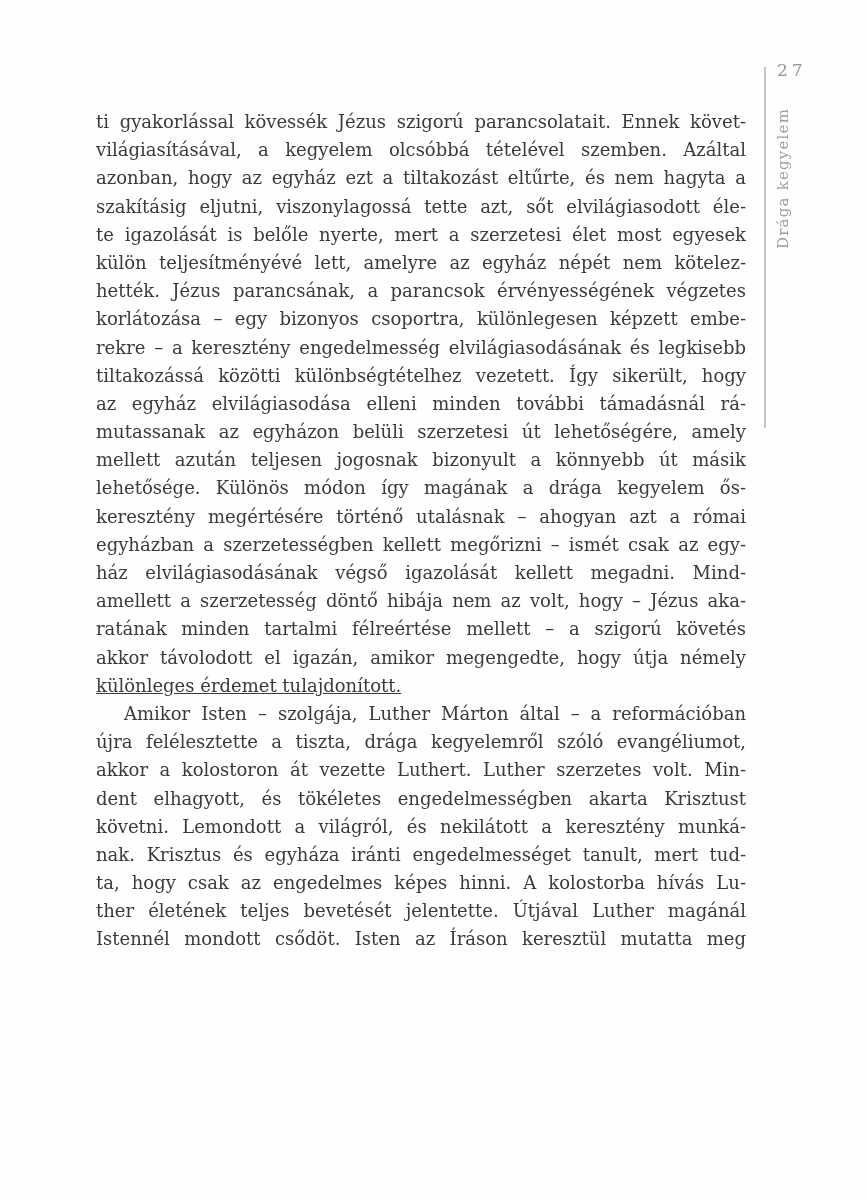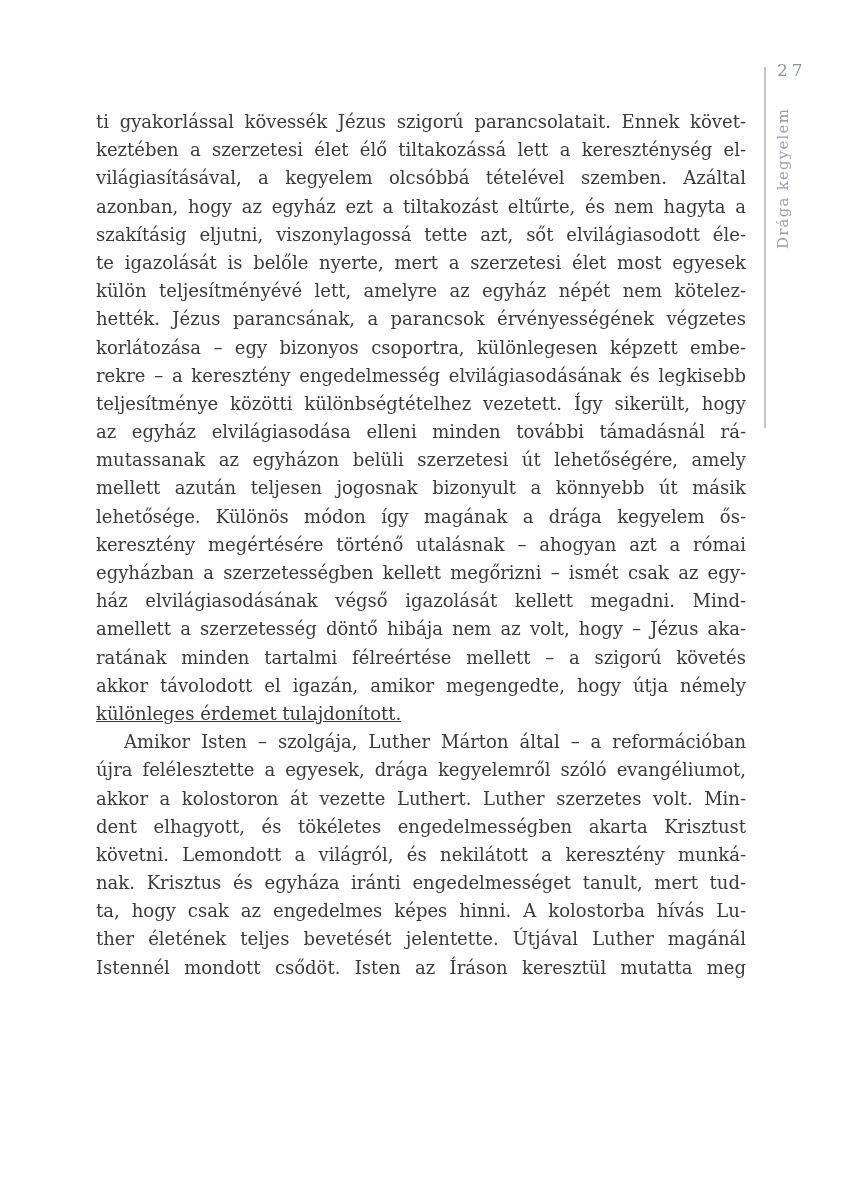--- a/index.html
+++ b/index.html
@@ -77,43 +77,42 @@
 <body>
 
 <div class="page">
   <div class="pagenum">27</div>
   <div class="margin-rule"></div>
   <div class="margin-label-anchor">
     <span class="margin-label">Drága kegyelem</span>
   </div>
   <div class="text-block" id="text-block">
       <div class="line">ti gyakorlással kövessék Jézus szigorú parancsolatait. Ennek követ-</div>
-      <div class="line">keztében a szerzetesi élet élő tiltakozássá lett a kereszténység el-</div>
       <div class="line">világiasításával, a kegyelem olcsóbbá tételével szemben. Azáltal</div>
       <div class="line">azonban, hogy az egyház ezt a tiltakozást eltűrte, és nem hagyta a</div>
       <div class="line">szakításig eljutni, viszonylagossá tette azt, sőt elvilágiasodott éle-</div>
       <div class="line">te igazolását is belőle nyerte, mert a szerzetesi élet most egyesek</div>
       <div class="line">külön teljesítményévé lett, amelyre az egyház népét nem kötelez-</div>
       <div class="line">hették. Jézus parancsának, a parancsok érvényességének végzetes</div>
       <div class="line">korlátozása – egy bizonyos csoportra, különlegesen képzett embe-</div>
       <div class="line">rekre – a keresztény engedelmesség elvilágiasodásának és legkisebb</div>
-      <div class="line">teljesítménye közötti különbségtételhez vezetett. Így sikerült, hogy</div>
+      <div class="line">tiltakozássá közötti különbségtételhez vezetett. Így sikerült, hogy</div>
       <div class="line">az egyház elvilágiasodása elleni minden további támadásnál rá-</div>
       <div class="line">mutassanak az egyházon belüli szerzetesi út lehetőségére, amely</div>
       <div class="line">mellett azután teljesen jogosnak bizonyult a könnyebb út másik</div>
       <div class="line">lehetősége. Különös módon így magának a drága kegyelem ős-</div>
       <div class="line">keresztény megértésére történő utalásnak – ahogyan azt a római</div>
       <div class="line">egyházban a szerzetességben kellett megőrizni – ismét csak az egy-</div>
       <div class="line">ház elvilágiasodásának végső igazolását kellett megadni. Mind-</div>
       <div class="line">amellett a szerzetesség döntő hibája nem az volt, hogy – Jézus aka-</div>
       <div class="line">ratának minden tartalmi félreértése mellett – a szigorú követés</div>
       <div class="line">akkor távolodott el igazán, amikor megengedte, hogy útja némely</div>
       <div class="line para-end">különleges érdemet tulajdonított.</div>
       <div class="line indent">Amikor Isten – szolgája, Luther Márton által – a reformációban</div>
-      <div class="line">újra felélesztette a egyesek, drága kegyelemről szóló evangéliumot,</div>
+      <div class="line">újra felélesztette a tiszta, drága kegyelemről szóló evangéliumot,</div>
       <div class="line">akkor a kolostoron át vezette Luthert. Luther szerzetes volt. Min-</div>
       <div class="line">dent elhagyott, és tökéletes engedelmességben akarta Krisztust</div>
       <div class="line">követni. Lemondott a világról, és nekilátott a keresztény munká-</div>
       <div class="line">nak. Krisztus és egyháza iránti engedelmességet tanult, mert tud-</div>
       <div class="line">ta, hogy csak az engedelmes képes hinni. A kolostorba hívás Lu-</div>
       <div class="line">ther életének teljes bevetését jelentette. Útjával Luther magánál</div>
       <div class="line">Istennél mondott csődöt. Isten az Íráson keresztül mutatta meg</div>
     </div>
 </div>
 

